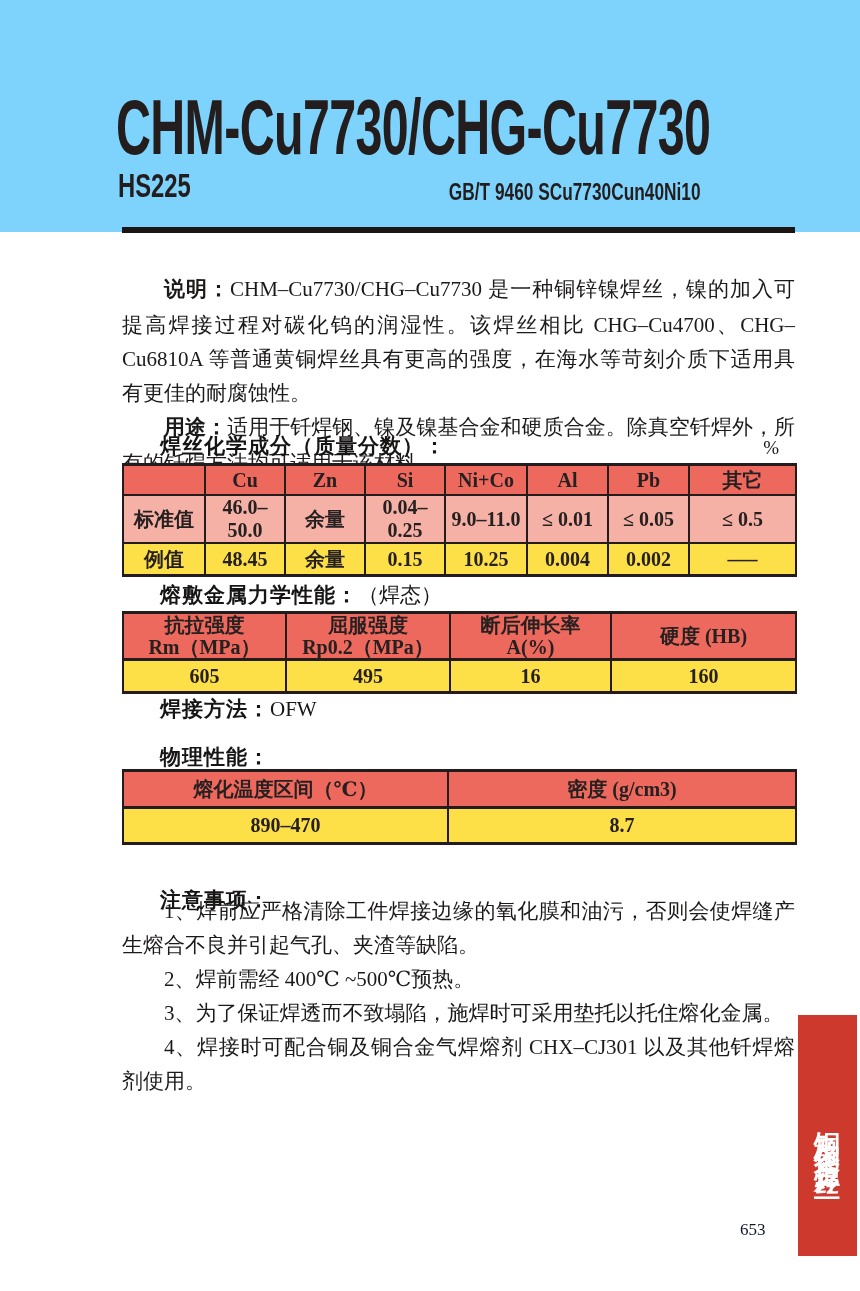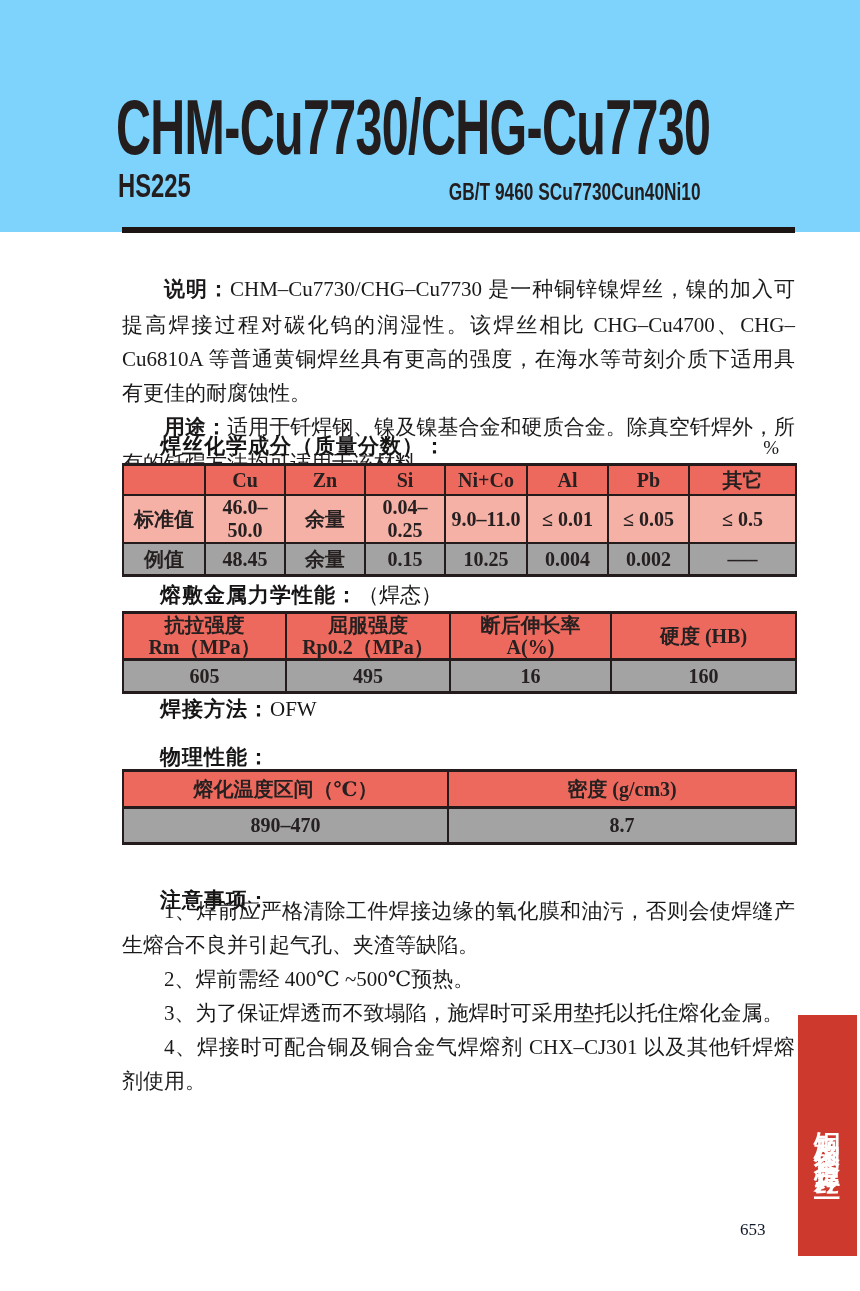--- a/index.html
+++ b/index.html
@@ -40,21 +40,21 @@
   
   table.dtable{border-collapse:collapse;width:673px;table-layout:fixed;
     border:2px solid #241c1c;border-top:3px solid #241c1c;border-bottom:3px solid #241c1c;}
   .dtable th,.dtable td{
     border:2px solid #241c1c;text-align:center;vertical-align:middle;
     font-family:"Liberation Serif","DejaVu Serif",serif;font-weight:700;
     font-size:20px;color:#262020;padding:0;
   }
   .th-bg{background:#ee695d;}
   .row-std td{background:#f5b1a6;}
-  .row-lt td{background:#a3a3a3;}
+  .row-lt td{background:#fde047;}
   .chem th{height:28px;}
   .chem td{height:30px;}
   .mech thead th{height:44px;border-bottom:3px solid #241c1c;}
   .mech td{height:30px;}
   .mech .hline{display:block;line-height:22px;}
   .phys thead th{height:34px;border-bottom:3px solid #241c1c;}
   .phys td{height:33px;}
   
   .pct{font-size:19px;color:#1c1919;}
   .head-row{display:flex;justify-content:space-between;align-items:flex-end;}

